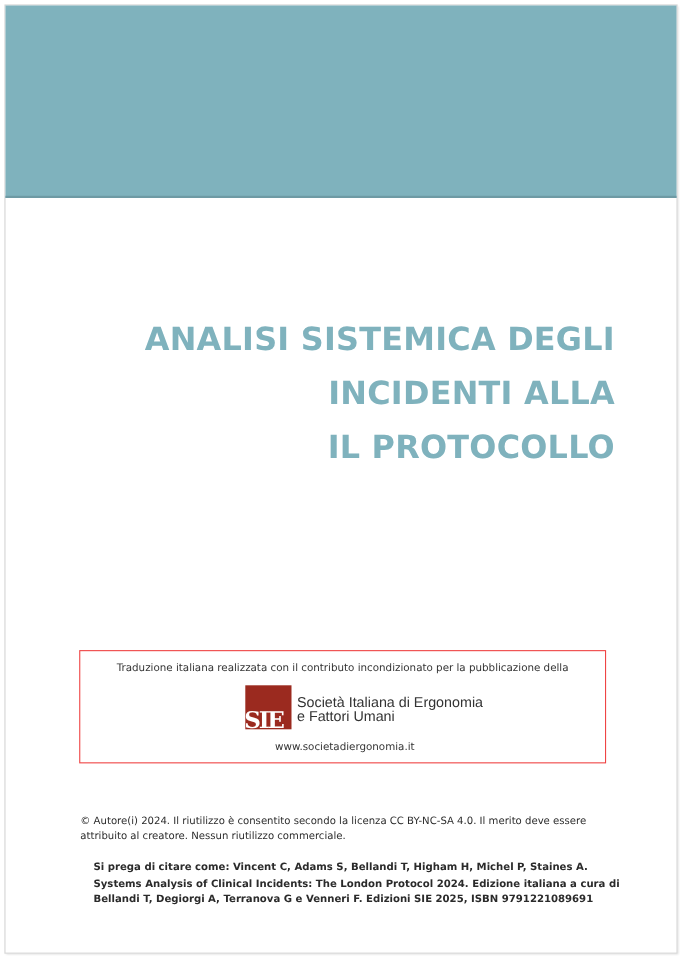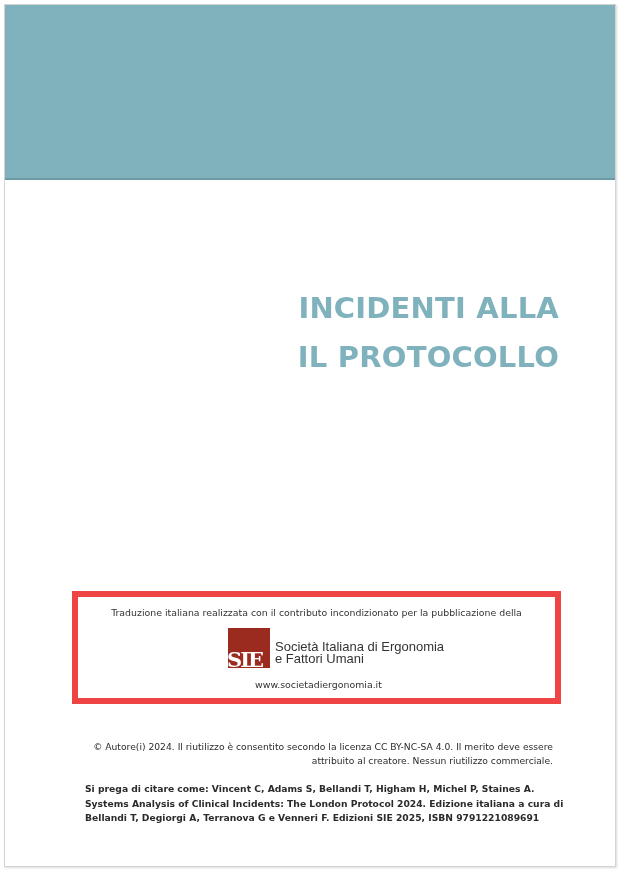--- a/index.html
+++ b/index.html
@@ -22,61 +22,62 @@
     text-align: right; font-size: 11.5px; line-height: 19px; color: #3a3a3a;
   }
   .title {
     position: absolute; right: 56px; top: 279px; width: 520px;
     text-align: right; font-family: "DejaVu Sans", sans-serif; font-weight: bold;
     font-size: 29px; line-height: 49px; color: #7fb2bd; letter-spacing: 0.2px;
   }
   .title div { white-space: nowrap; }
   .sponsor-box {
     position: absolute; left: 67px; top: 586px; width: 477px; height: 101px;
-    border: 6px solid #ef4444; background: #fff;
+    border: 1px solid #ef4444; background: #fff;
   }
   .sponsor-text {
     position: absolute; left: 0; right: 0; top: 10px; text-align: center;
     font-size: 9.4px; color: #333;
   }
   .logo {
-    position: absolute; left: 150px; top: 31px; height: 40px; display: flex; align-items: center;
+    position: absolute; left: 150px; top: 31px; height: 40px; display: flex; align-items: flex-start;
   }
   .logo-mark {
     position: relative; width: 42px; height: 40px; background: #9b2a1f; overflow: hidden;
   }
   .logo-mark span {
     position: absolute; left: -1px; bottom: -4px; font-family: "DejaVu Serif", serif;
     font-weight: bold; font-size: 21px; color: #fff; letter-spacing: -2px;
   }
   .logo-text {
     margin-left: 5px; font-family: "Liberation Sans", sans-serif; font-weight: normal;
     font-size: 13px; line-height: 12px; color: #333; padding-top: 10px;
   }
   .sponsor-url {
     position: absolute; left: 4px; right: 0; top: 82px; text-align: center;
     font-size: 9.4px; color: #333;
   }
   .license {
     position: absolute; left: 68px; top: 735px; width: 480px;
-    font-size: 9.2px; line-height: 13.5px; color: #2b2b2b; text-align: right;
+    font-size: 9.2px; line-height: 13.5px; color: #2b2b2b;
   }
   .citation {
     position: absolute; left: 80px; top: 777px; width: 480px;
     font-size: 9.2px; line-height: 14.5px; color: #2b2b2b; font-weight: bold;
   }
 </style>
 </head>
 <body>
 
 <div class="page">
   <div class="header-band"></div>
 
 
   <div class="title">
+    <div>ANALISI SISTEMICA DEGLI</div>
     <div>INCIDENTI ALLA</div>
     <div>IL PROTOCOLLO</div>
   </div>
 
   <div class="sponsor-box">
     <div class="sponsor-text">Traduzione italiana realizzata con il contributo incondizionato per la pubblicazione della</div>
     <div class="logo">
       <div class="logo-mark">
         <span>SIE</span>
       </div>

